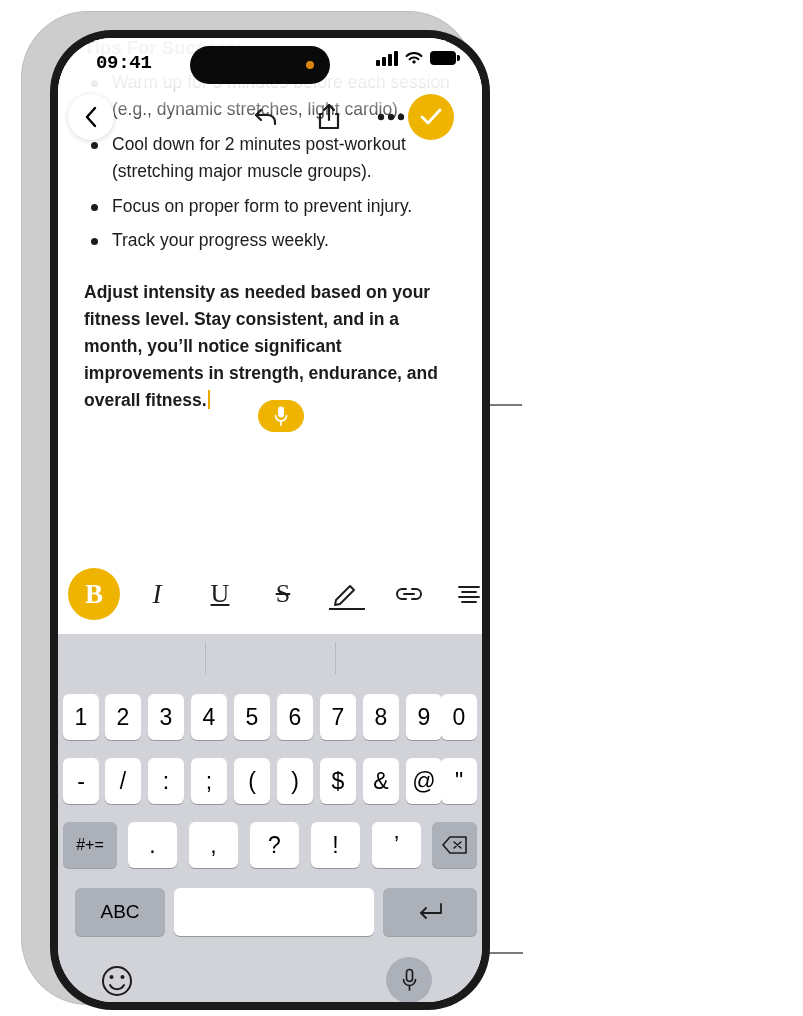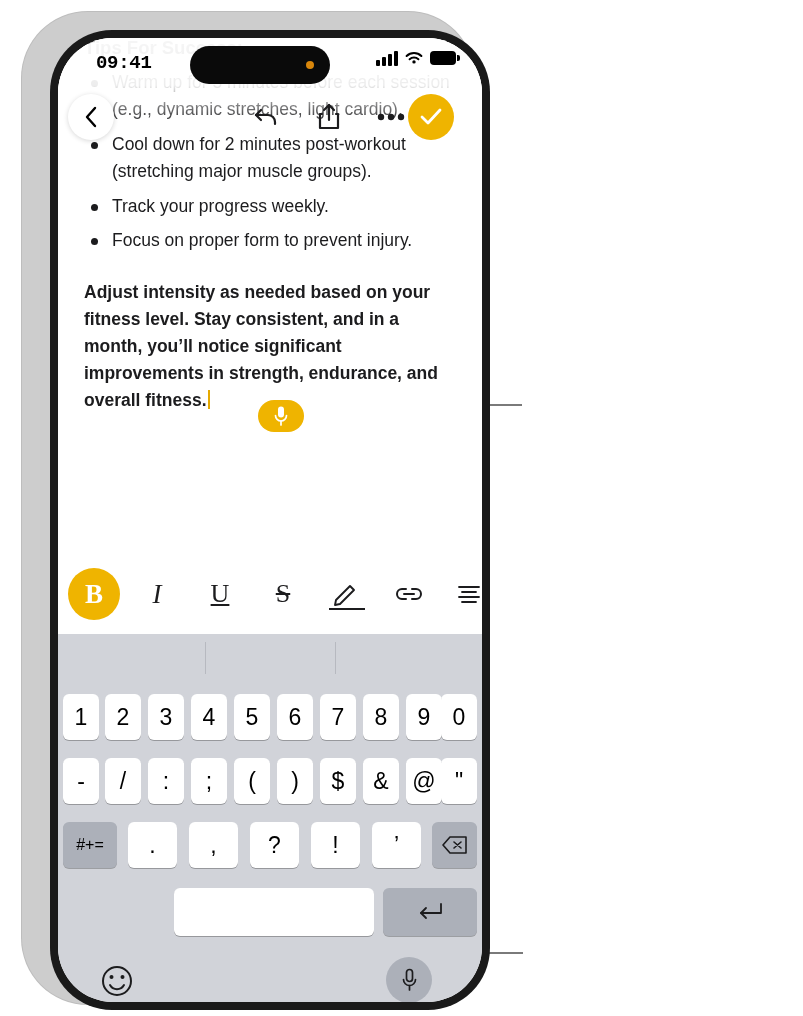--- a/index.html
+++ b/index.html
@@ -381,22 +381,22 @@
   <div class="phone-outer">
     <div class="phone-band"></div>
     <div class="phone-screen">
 
       <div class="note-body">
         <div class="note-inner">
           <div class="note-h">Tips For Success:</div>
           <ul class="note-list">
             <li>Warm up for 5 minutes before each session (e.g., dynamic stretches, light cardio).</li>
             <li>Cool down for 2 minutes post-workout (stretching major muscle groups).</li>
+            <li>Focus on proper form to prevent injury.</li>
             <li>Track your progress weekly.</li>
-            <li>Focus on proper form to prevent injury.</li>
           </ul>
           <div class="para-bold"><span>Adjust intensity as needed based on your fitness level. Stay consistent, and in a month, you’ll notice significant improvements in strength, endurance, and overall fitness.</span><span class="caret"></span></div>
         </div>
       </div>
 
       <div class="top-fade"></div>
 
       <div class="status-bar">
         <div class="status-time">09:41</div>
         <div class="dynamic-island">
@@ -525,20 +525,21 @@
         <div class="key" style="left:192px;top:188px; width:49px; height:46px;">?</div>
         <div class="key" style="left:253px;top:188px; width:49px; height:46px;">!</div>
         <div class="key" style="left:314px;top:188px; width:49px; height:46px;">’</div>
         <div class="key dark" style="left:374px;top:188px; width:45px; height:46px;">
           <svg width="26" height="18" viewBox="0 0 26 18">
             <path d="M8 1 H24 V17 H8 L1 9 Z" stroke="#1c1c1e" stroke-width="1.6" fill="none" stroke-linejoin="round"></path>
             <path d="M12 6 L19 12 M19 6 L12 12" stroke="#1c1c1e" stroke-width="1.6" stroke-linecap="round"></path>
           </svg>
         </div>
 
+        <div class="key dark small" style="left:17px; top:254px; width:90px; height:48px; font-size:19px;">ABC</div>
         <div class="key" style="left:116px;top:254px; width:200px; height:48px;"></div>
         <div class="key dark" style="left:325px;top:254px; width:94px; height:48px;">
           <svg width="28" height="20" viewBox="0 0 28 20">
             <path d="M25 2 V11 H5" stroke="#1c1c1e" stroke-width="1.8" fill="none" stroke-linecap="round" stroke-linejoin="round"></path>
             <path d="M10 6 L5 11 L10 16" stroke="#1c1c1e" stroke-width="1.8" fill="none" stroke-linecap="round" stroke-linejoin="round"></path>
           </svg>
         </div>
 
         <div class="emoji-key">
           <svg width="34" height="34" viewBox="0 0 34 34">

